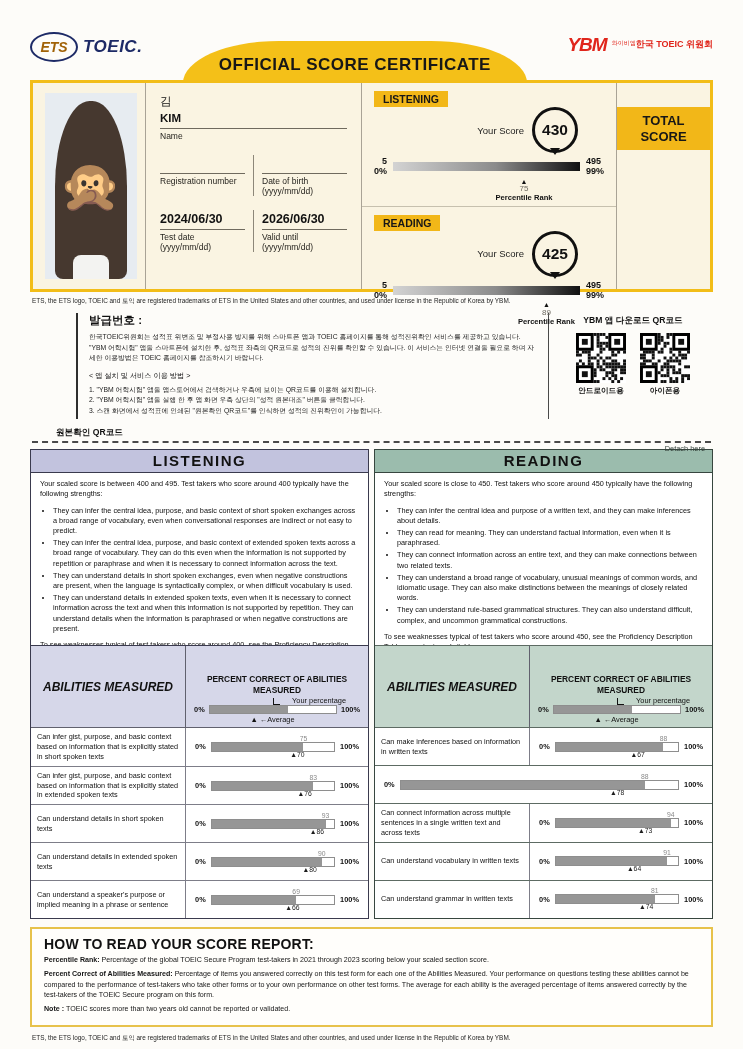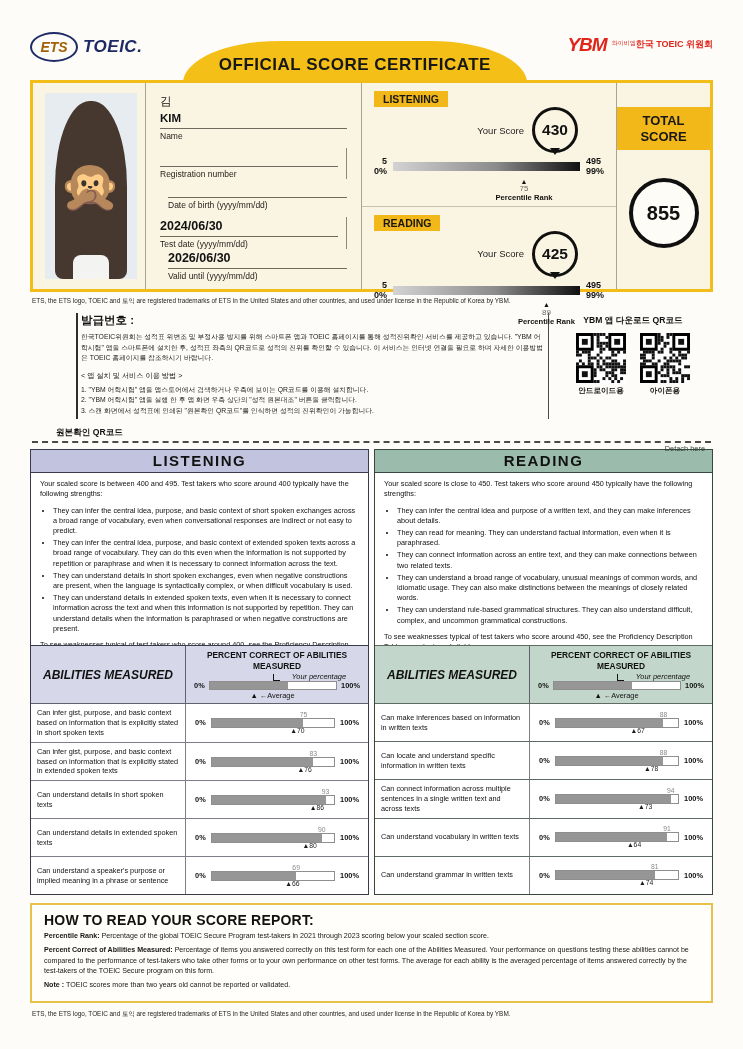--- a/index.html
+++ b/index.html
@@ -33,21 +33,21 @@
     display:flex;align-items:center;justify-content:center;}
   .hair{position:absolute;top:8px;left:10px;right:10px;bottom:0;background:#46382f;border-radius:48% 48% 8px 8px;}
   .shirt{position:absolute;bottom:0;left:30%;width:40%;height:13%;background:#f3f3f1;border-radius:8px 8px 0 0;}
   .emoji{position:relative;font-size:50px;line-height:1;}
 
   .col-info{width:216px;box-sizing:border-box;border-left:1.5px solid #a9a396;padding:10px 14px 8px;display:flex;flex-direction:column;font-size:8.5px;}
   .fv{font-weight:bold;font-size:11.5px;line-height:1.5;}
   .fv .kr{font-weight:normal;}
   .uline{border-bottom:1.2px solid #6f6a5e;}
   .flabel{padding-top:2px;color:#26241f;line-height:1.2;}
-  .irow{display:flex;flex-direction:column;}
+  .irow{display:flex;}
   .irow>div{flex:1;box-sizing:border-box;}
   .irow>div:first-child{border-right:1.2px solid #8d8779;padding-right:8px;}
   .irow>div:last-child{padding-left:8px;}
   .sp1{height:14px;}
 
   .col-scores{flex:1;box-sizing:border-box;border-left:1.5px solid #a9a396;display:flex;flex-direction:column;}
   .score-half{flex:1;padding:6px 12px 2px;box-sizing:border-box;}
   .score-half.first{border-bottom:1.2px solid #c6c0ae;}
   .tag{display:inline-block;background:#f2b718;font-weight:bold;font-size:10.5px;padding:2px 9px;color:#171717;}
   .score-line{display:flex;justify-content:flex-end;align-items:center;gap:8px;padding-right:26px;margin-top:1px;height:44px;}
@@ -69,21 +69,21 @@
 
   .col-total{width:94px;box-sizing:border-box;border-left:1.5px solid #a9a396;display:flex;flex-direction:column;align-items:center;padding-top:24px;gap:28px;}
   .total-badge{background:#f2b718;font-weight:bold;font-size:13px;line-height:1.2;text-align:center;padding:6px 11px;color:#171717;}
   .total-circle{width:62px;height:62px;border:4px solid #101010;border-radius:50%;display:flex;align-items:center;justify-content:center;font-weight:bold;font-size:20px;background:#fdfcf7;}
 
   
   .tm{font-size:6.4px;color:#1e1e1e;margin:5px 2px 7px;}
 
   
   .issue{display:flex;margin:2px 4px 0 46px;}
-  .issue-left{flex:1;border-left:2px solid #2e2e2e;padding:0 3px 2px;}
+  .issue-left{flex:1;border-left:2px solid #2e2e2e;padding:0 11px 2px;}
   .issue-num{font-weight:bold;font-size:11.5px;margin-bottom:4px;}
   .issue-intro{font-size:6.8px;line-height:1.55;color:#1b1b1b;}
   .issue-steps-title{font-size:7.2px;margin:7px 0 4px;}
   .issue-steps{font-size:6.8px;line-height:1.6;color:#1b1b1b;}
   .issue-right{width:152px;border-left:1.5px solid #4a4a4a;padding:0 0 0 8px;text-align:center;}
   .qr-title{font-size:8.6px;font-weight:bold;margin:2px 14px 6px;}
   .qr-row{display:flex;justify-content:center;gap:14px;}
   .qr-item{display:flex;flex-direction:column;align-items:center;gap:3px;}
   .qr{width:50px;height:50px;background:#fff;}
   .qr svg{display:block;}
@@ -104,22 +104,22 @@
   .panel-body ul{margin:6px 0 0;padding-left:13px;}
   .panel-body li{margin-bottom:2px;}
   .panel-outro{margin-top:6px;}
 
   .ab-head{display:flex;border-top:1.6px solid #3a3a4e;border-bottom:1px solid #61616e;}
   .panel.listening .ab-head{background:#d6d7e9;}
   .panel.reading .ab-head{background:#c3d6cb;}
   .panel.reading .ab-head,.panel.reading .ab-row{border-color:#5d6b63;}
   .ab-head-left{width:46%;display:flex;align-items:center;justify-content:center;font-weight:bold;font-size:12px;border-right:1px solid #61616e;padding:6px 4px;box-sizing:border-box;text-align:center;font-style:italic;}
   .ab-head-right{flex:1;padding:4px 8px 3px;box-sizing:border-box;}
-  .ph-title{font-weight:bold;font-size:8.4px;text-align:center;line-height:1.25;}
-  .lg-your{display:flex;justify-content:flex-end;align-items:center;font-size:7.4px;gap:12px;padding-right:14px;margin-top:1px;font-style:italic;}
+  .ph-title{font-weight:bold;font-size:8.4px;text-align:center;line-height:1.25;margin-top:24px;}
+  .lg-your{display:flex;justify-content:flex-end;align-items:center;font-size:7.4px;gap:12px;padding-right:14px;margin-top:1px;}
   .elbow{display:inline-block;width:6px;height:6px;border-left:1.6px solid #111;border-bottom:1.6px solid #111;transform:translateY(1px);}
   .lg-bar{display:flex;align-items:center;gap:4px;font-size:7.4px;font-weight:bold;}
   .lg-track{flex:1;height:7px;border:1px solid #8e8e8e;background:#fff;}
   .lg-fill{width:62%;height:100%;background:#969696;}
   .lg-avg{font-size:7.4px;margin:1px 0 0 34%;}
   .ab-row{display:flex;border-bottom:1px solid #7d7d88;min-height:37px;}
   .ab-row:last-child{border-bottom:none;}
   .ab-label{width:46%;border-right:1px solid #7d7d88;padding:4px 6px;font-size:7.3px;line-height:1.35;display:flex;align-items:center;box-sizing:border-box;}
   .ab-bar-cell{flex:1;display:flex;align-items:center;gap:5px;padding:0 9px;box-sizing:border-box;}
   .pb-end{font-size:7.4px;font-weight:bold;white-space:nowrap;}
@@ -253,21 +253,20 @@
             <div class="pr-label">Percentile Rank</div>
           </div>
         </div>
       </div>
     </div>
 
     <div class="col-total">
       <div class="total-badge">
         <span>TOTAL SCORE</span>
       </div>
-      <div class="total-circle">855</div>
     </div>
   </div>
 
   <div class="tm">ETS, the ETS logo, TOEIC and 토익 are registered trademarks of ETS in the United States and other countries, and used under license in the Republic of Korea by YBM.</div>
 
   <div class="issue">
     <div class="issue-left">
       <div class="issue-num">발급번호 :</div>
       <div class="issue-intro">한국TOEIC위원회는 성적표 위변조 및 부정사용 방지를 위해 스마트폰 앱과 TOEIC 홈페이지를 통해 성적진위확인 서비스를 제공하고 있습니다. "YBM 어학시험" 앱을 스마트폰에 설치한 후, 성적표 좌측의 QR코드로 성적의 진위를 확인할 수 있습니다. 이 서비스는 인터넷 연결을 필요로 하며 자세한 이용방법은 TOEIC 홈페이지를 참조하시기 바랍니다.</div>
       <div class="issue-steps-title">&lt; 앱 설치 및 서비스 이용 방법 &gt;</div>
@@ -621,21 +620,20 @@
           <span class="pb-end">0%</span>
           <span class="pb-track">
               <span class="pb-fill" style="display: block; width: 88%;"></span>
               <span class="pb-val" style="left: 88%;">88</span>
               <span class="pb-avg" style="left: 67%;">▲67</span>
             </span>
           <span class="pb-end">100%</span>
         </div>
       </div>
       <div class="ab-row">
-        <div class="ab-label">Can locate and understand specific information in written texts</div>
         <div class="ab-bar-cell">
           <span class="pb-end">0%</span>
           <span class="pb-track">
               <span class="pb-fill" style="display: block; width: 88%;"></span>
               <span class="pb-val" style="left: 88%;">88</span>
               <span class="pb-avg" style="left: 78%;">▲78</span>
             </span>
           <span class="pb-end">100%</span>
         </div>
       </div>

